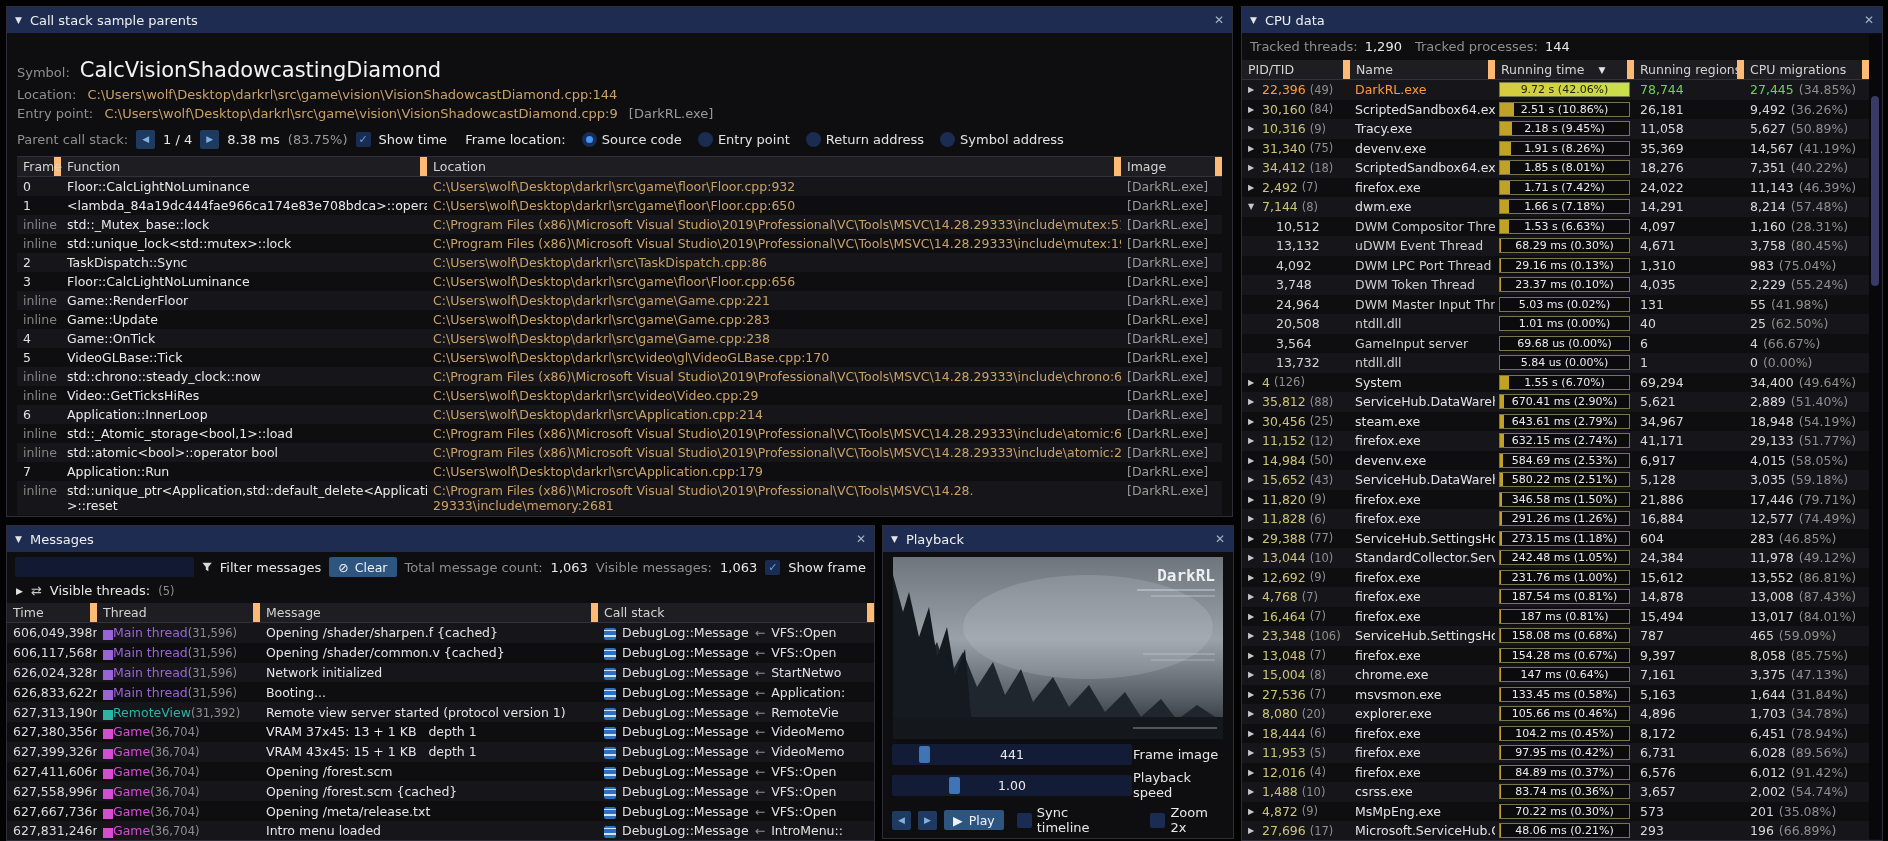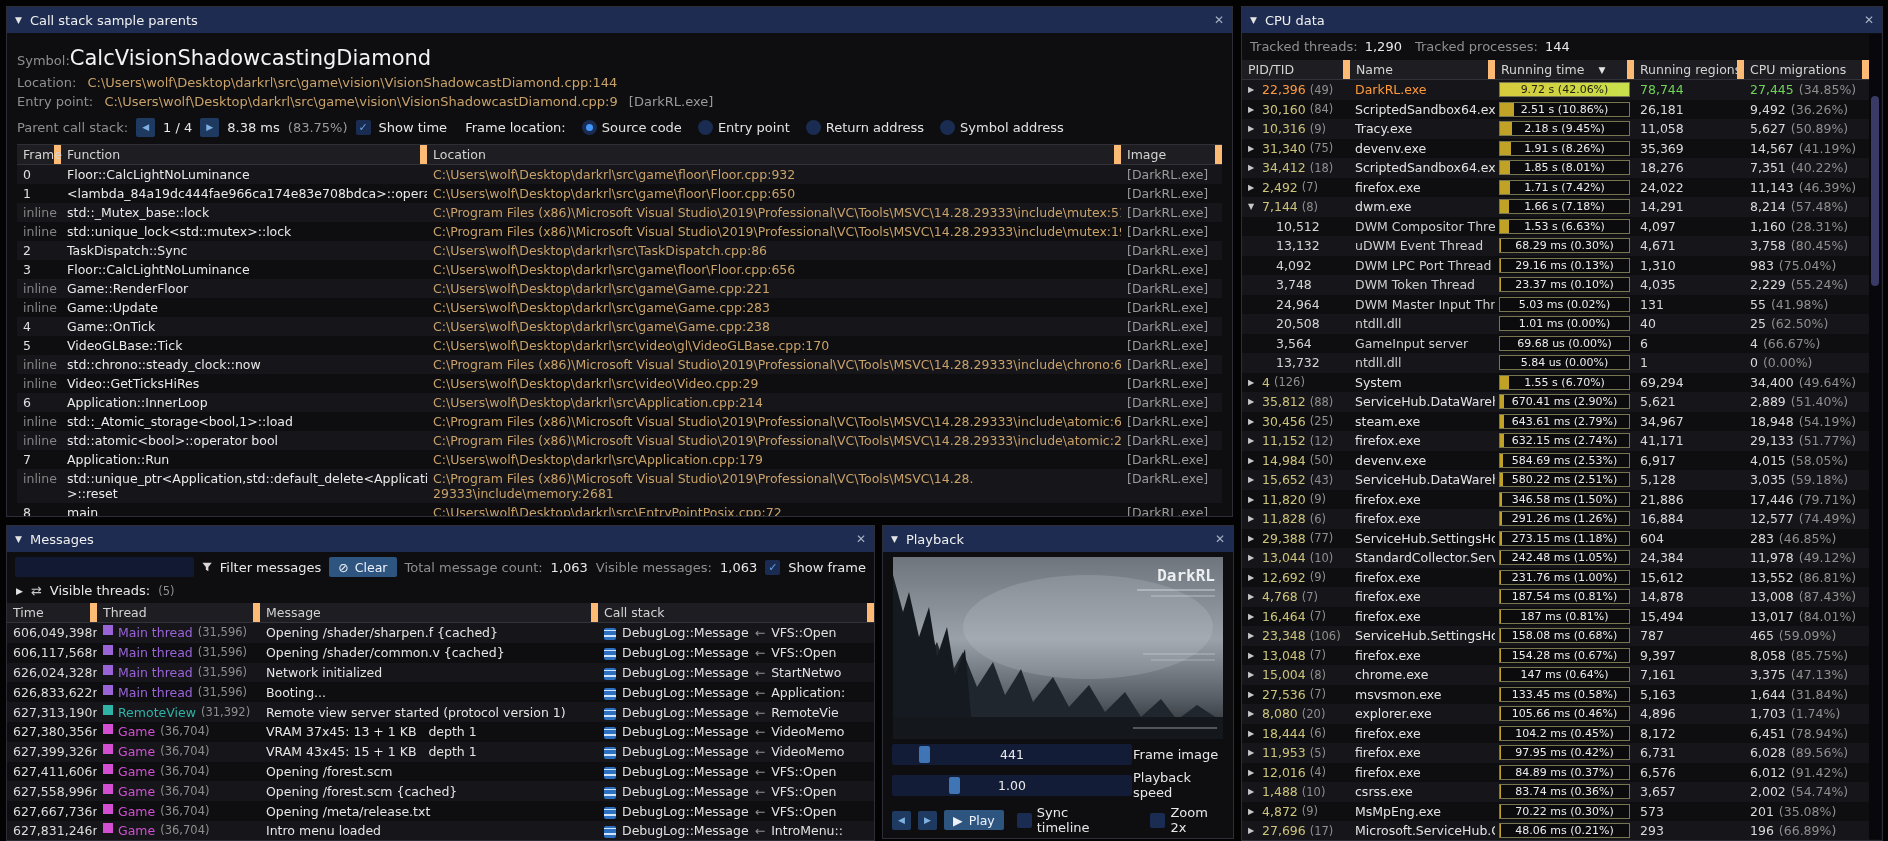--- a/index.html
+++ b/index.html
@@ -23,21 +23,21 @@
 .abtn{width:19px;height:19px;background:#1f3a61;border:none;border-radius:2px;color:#7fb0e2;font-size:9px;
   display:flex;align-items:center;justify-content:center;flex:none}
 .btn{background:#2e5480;border:none;border-radius:2px;color:#eef3fa;display:flex;align-items:center;gap:6px;
   padding:0 9px;height:20px;font-size:12.5px;font-family:inherit;flex:none}
 .cb{width:15px;height:15px;background:#1a2c51;border-radius:2px;display:flex;align-items:center;justify-content:center;
   font-size:11px;line-height:11px;color:#5fa6ec;flex:none}
 .radio{width:15px;height:15px;background:#1a2c51;border-radius:50%;display:flex;align-items:center;justify-content:center;flex:none}
 .radio.on::after{content:"";width:7px;height:7px;border-radius:50%;background:#4296fa}
 
 .cs-body{padding:6px 10px 0;flex:1;display:flex;flex-direction:column;overflow:hidden}
-.sym-line{display:flex;align-items:baseline;margin:7px 0 3px}
+.sym-line{display:flex;align-items:baseline;gap:10px;margin:19px 0 3px}
 .sym{font-size:21px;color:#f4f4f4}
 .info-line{line-height:19px;white-space:nowrap;overflow:hidden}
 .info-line>span{margin-right:7px}
 .controls{display:flex;align-items:center;gap:8px;height:26px;margin:3px 0 4px;white-space:nowrap}
 .radio-group{display:flex;gap:16px;margin-left:8px}
 .radio-item{display:flex;align-items:center;gap:5px}
 .table{flex:1;display:flex;flex-direction:column;overflow:hidden;border-top:1px solid #2e2e36}
 .hrow{display:flex;background:#1d1d22;border-bottom:1px solid #32323a;height:20px;flex:none;font-size:12.5px}
 .hrow>div{padding:0 6px;color:#d4d4d4;border-right:7px solid #fdba74;display:flex;align-items:center;gap:5px}
 .rows{flex:1;overflow:hidden}
@@ -56,21 +56,21 @@
 
 .msg-toolbar{display:flex;align-items:center;gap:8px;padding:5px 8px;white-space:nowrap;flex:none}
 .filter-input{width:208px;height:20px;background:#121a33;border:none;border-radius:2px;color:#e0e0e0;padding:0 6px;font:inherit;font-size:12.5px}
 .threads-row{display:flex;align-items:center;gap:8px;padding:1px 9px 5px;flex:none}
 .shuffle{color:#c8c8c8;font-size:13px}
 .msg-rows{flex:1;overflow:hidden}
 .msg-row{display:flex;height:19.8px;align-items:center;font-size:12.5px}
 .msg-rows>.msg-row:nth-of-type(odd){background:#15151a}
 .msg-row>div{padding:0 6px;white-space:pre;overflow:hidden}
 .m-time{width:90px;flex:none;color:#dcdcdc}
-.m-thread{width:163px;flex:none;display:flex;align-items:flex-start;gap:5px}
+.m-thread{width:163px;flex:none;display:flex;align-items:flex-end;}
 .swatch{width:10px;height:10px;flex:none}
 .m-msg{width:338px;flex:none;color:#e6e6e6}
 .m-cs{flex:1;display:flex;align-items:flex-end;gap:6px}
 .stack-icon{width:12px;height:12px;flex:none;border-radius:2px;background:#2c6fbe;
   background-image:repeating-linear-gradient(#2c6fbe 0 2px,#cfe4ff 2px 3.5px,#2c6fbe 3.5px 5.5px);flex-shrink:0}
 .cs-arrow{color:#8f8f8f}
 
 .pb-body{padding:5px 9px;flex:1;display:flex;flex-direction:column;gap:5px;overflow:hidden}
 .pb-image{width:330px;height:182px;align-self:center;background:#40474e;flex:none}
 .pb-slider-row{display:flex;align-items:center;gap:1px;flex:none}
@@ -1259,21 +1259,21 @@
           <div class="c-name">explorer.exe</div>
           <div class="c-time">
             <div class="bar">
               <div class="fill" style="width: 0.46%;"></div>
               <span class="bar-text">105.66 ms (0.46%)</span>
             </div>
           </div>
           <div class="c-reg">4,896</div>
           <div class="c-mig">
             <span class="mig-n">1,703</span>
-            <span class="mig-p">(1.74%)</span>
+            <span class="mig-p">(34.78%)</span>
           </div>
         </div>
 
         <div class="cpu-row">
           <div class="c-pid">
             <span class="arrow">▶</span>
             <span class="pid">18,444</span>
             <span class="cnt">(6)</span>
           </div>
           <div class="c-name">firefox.exe</div>

